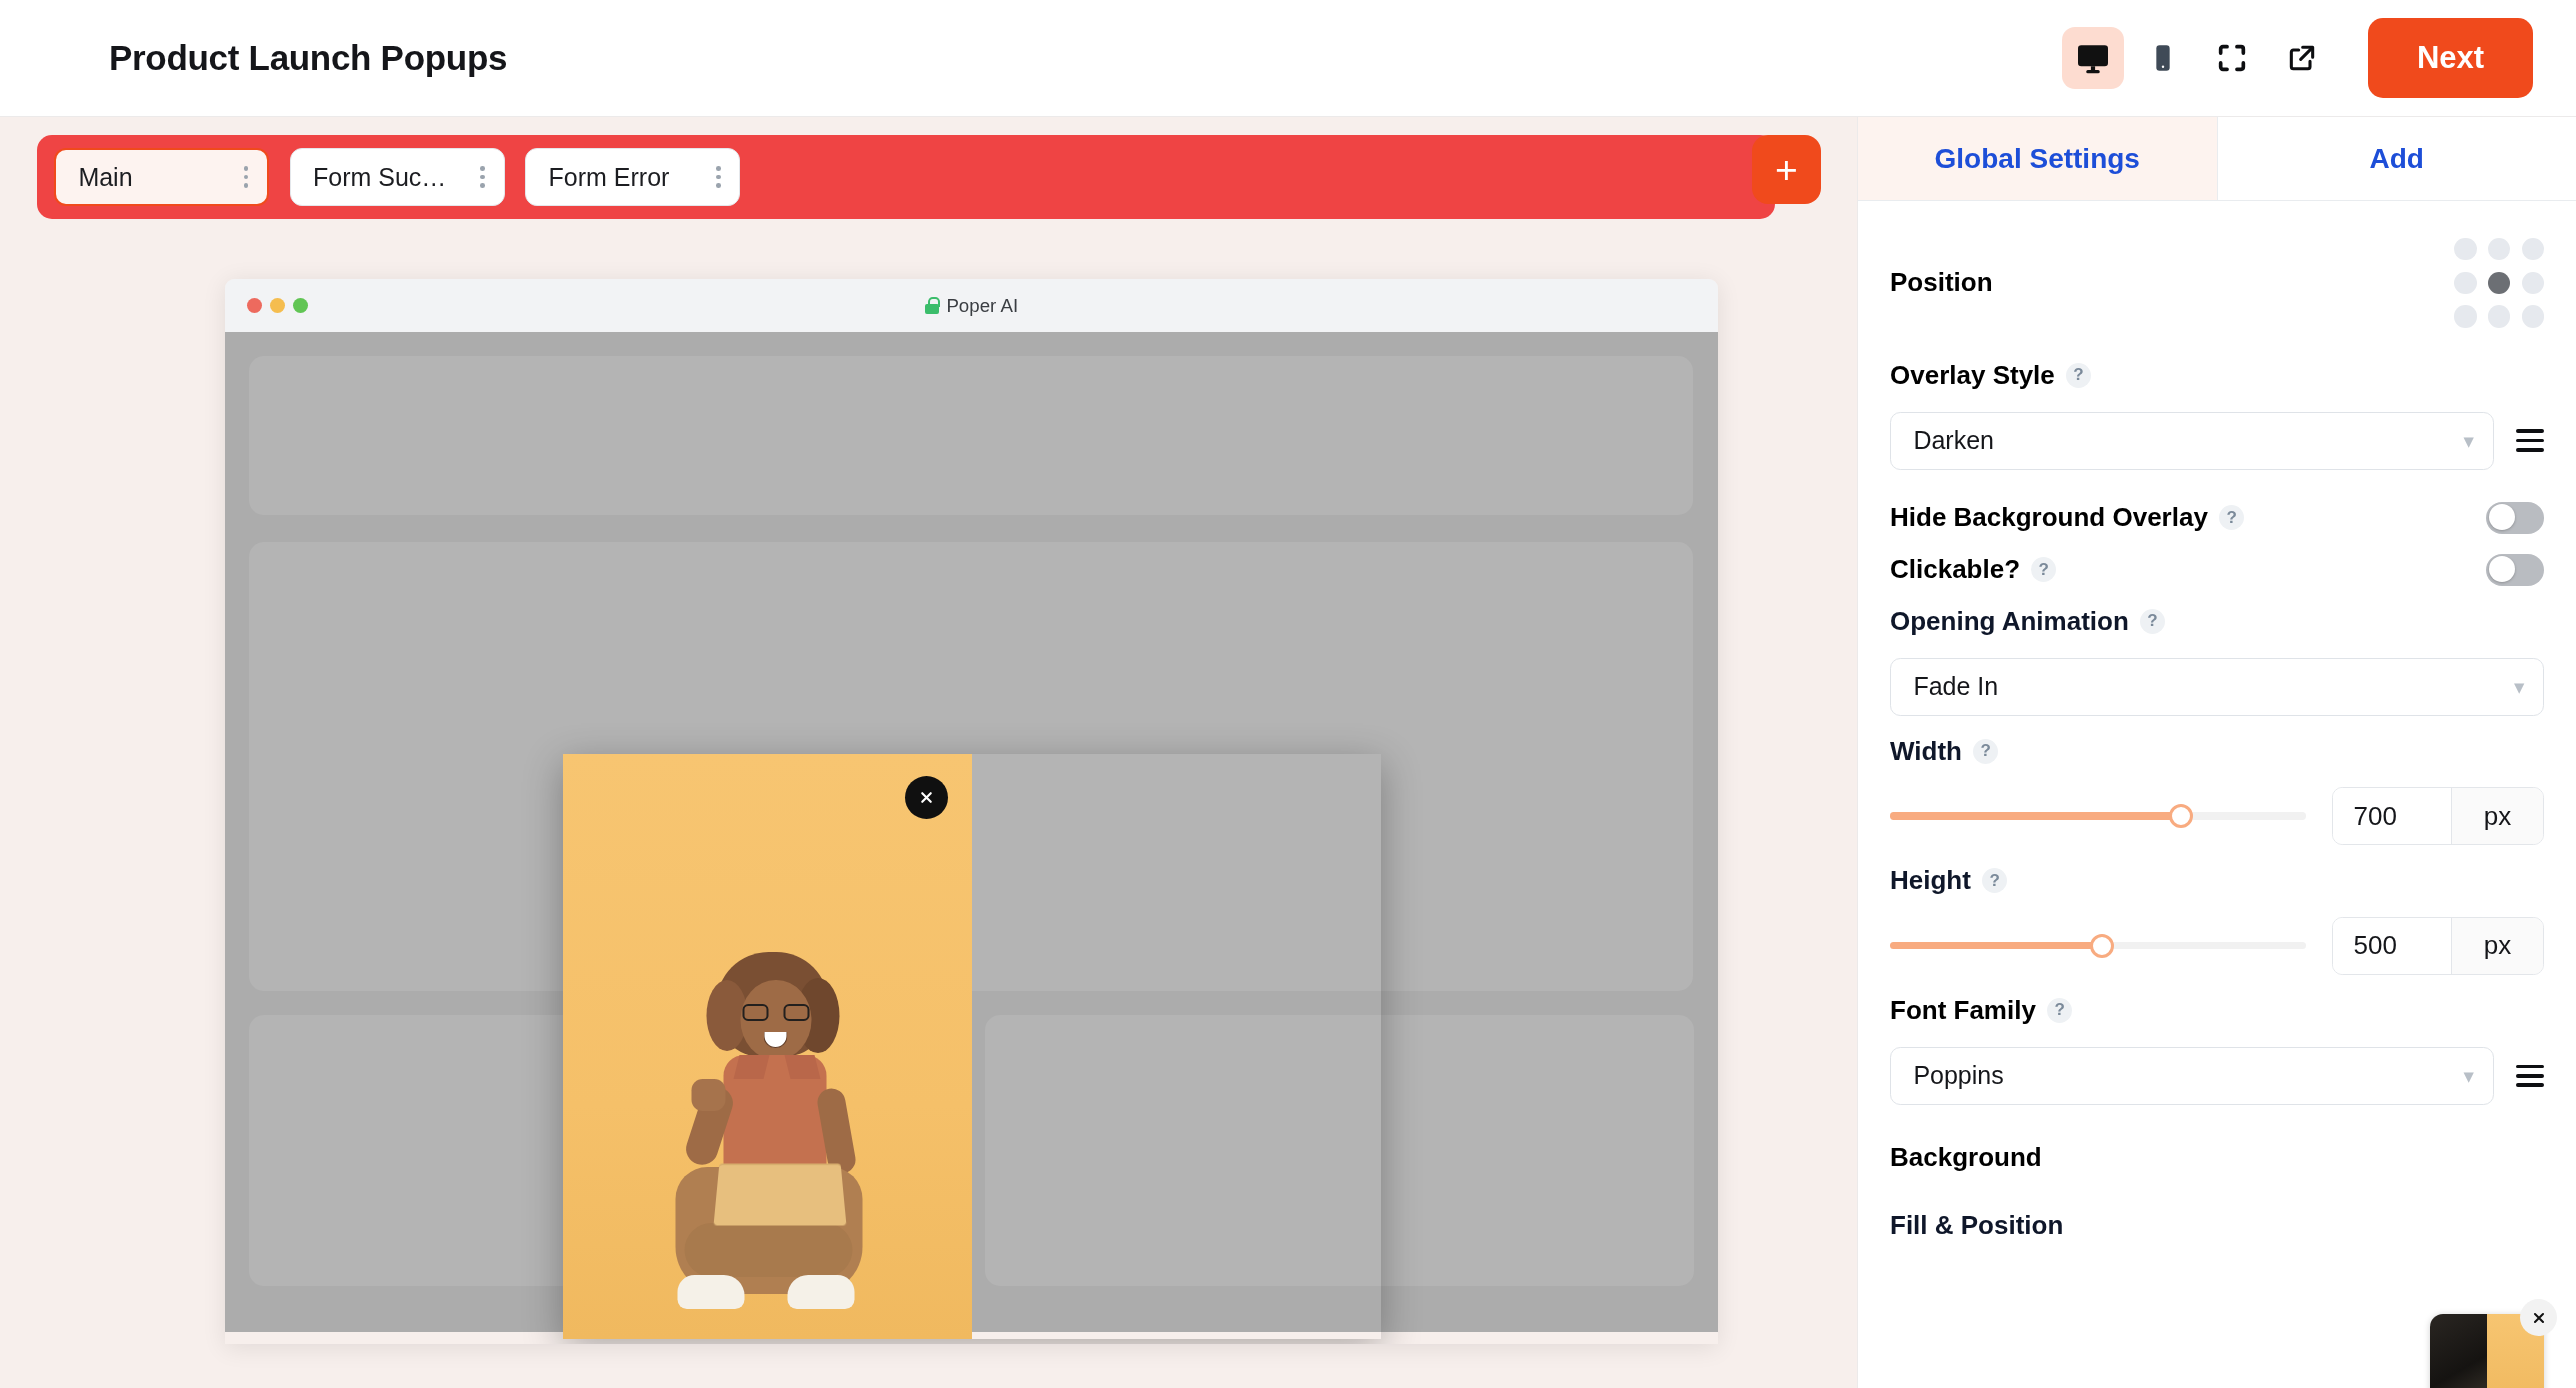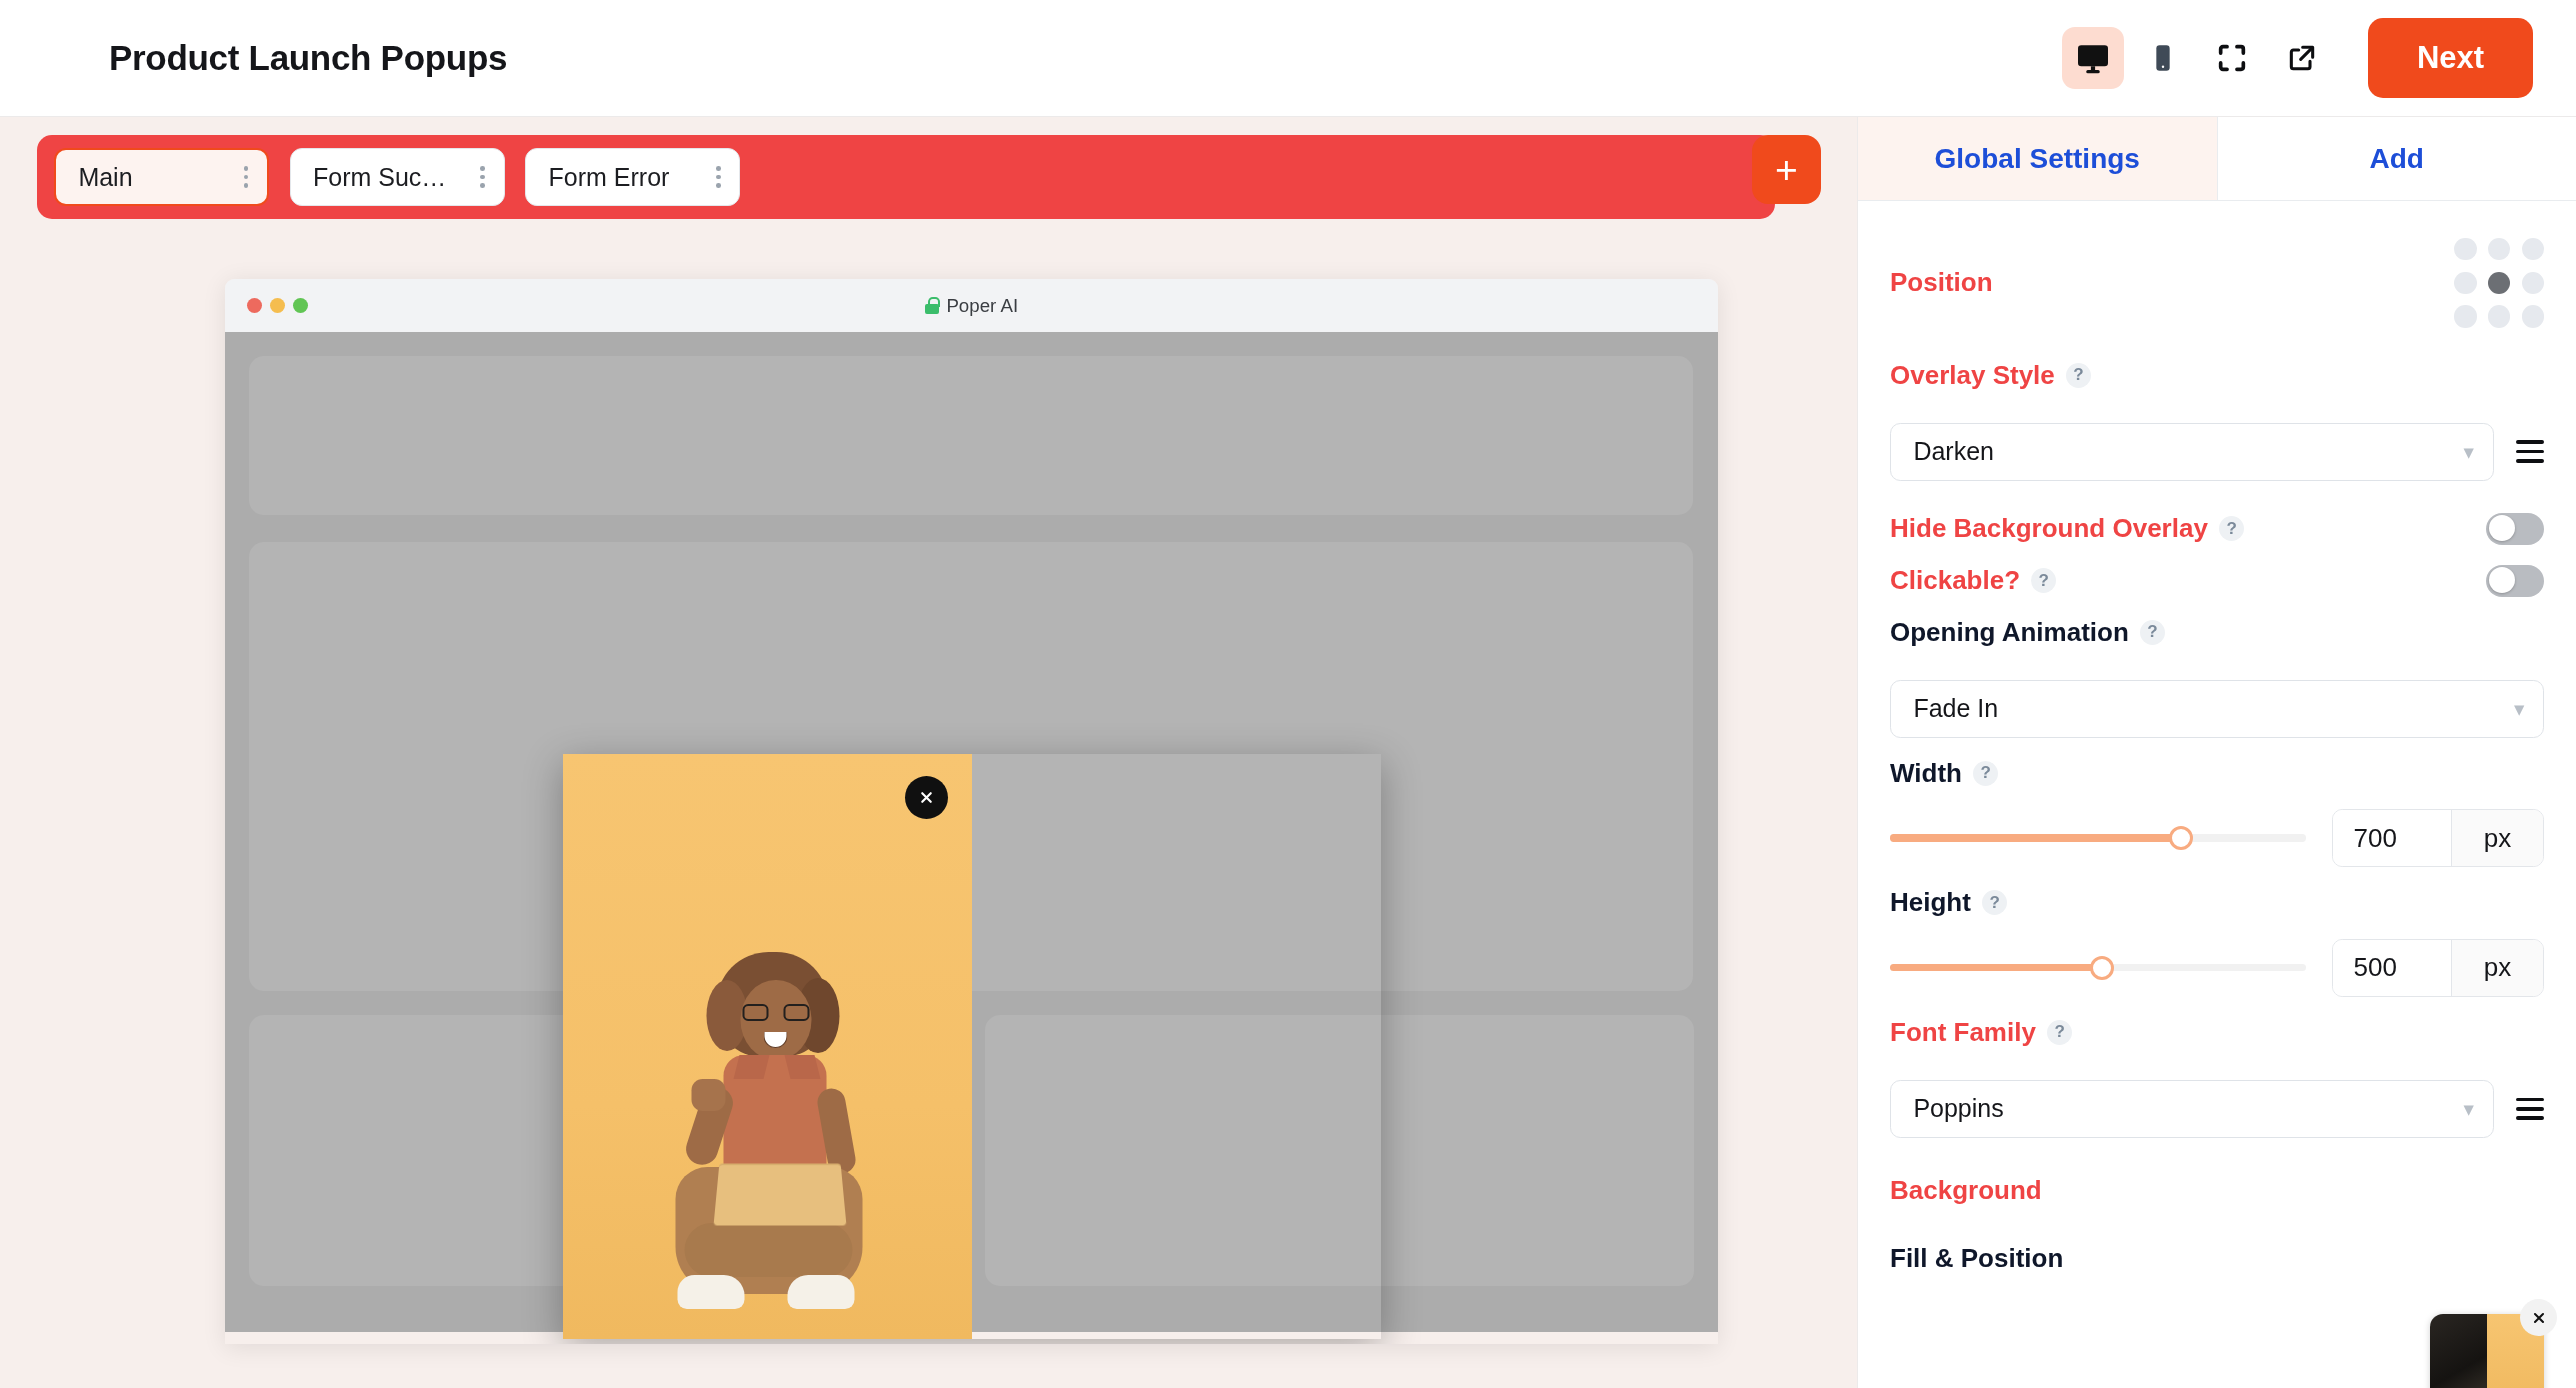--- a/index.html
+++ b/index.html
@@ -202,21 +202,21 @@
   .side-tab {
     flex: 1; display: flex; align-items: center; justify-content: center;
     font-size: 28px; font-weight: 600; color: #1d4ed8; cursor: pointer;
     background: #ffffff;
   }
   .side-tab.active { background: #fdf3ef; }
   .side-tab + .side-tab { border-left: 1.4px solid #e9ecef; }
 
   .panel { padding: 0 32px; }
   .row { display: flex; align-items: center; justify-content: space-between; }
-  .lbl { font-size: 26px; font-weight: 600; color: #ef4444; }
+  .lbl { font-size: 26px; font-weight: 600; color: #000000; }
   .lbl.slate { color: #0f172a; }
   .help {
     width: 25px; height: 25px; border-radius: 50%;
     background: #eef1f4; color: #7b8a9a;
     font-size: 17px; font-weight: 600;
     display: inline-flex; align-items: center; justify-content: center;
     margin-left: 11.2px; cursor: pointer; vertical-align: middle;
   }
   .lbl-wrap { display: flex; align-items: center; }
 
@@ -272,21 +272,21 @@
   }
   .thumb-l { width: 50%; background: linear-gradient(150deg,#2a2622,#151311 60%,#3a342c); }
   .thumb-r { width: 50%; background: linear-gradient(180deg,#f7c571,#f0b95f); }
   .thumb-x {
     position: absolute; right: -13px; top: -15px;
     width: 37px; height: 37px; border-radius: 50%; background: #f2f2f2;
     display: flex; align-items: center; justify-content: center;
     font-size: 20.6px; color: #111; cursor: pointer; border: none;
   }
   .mt28 { margin-top: 20px; } .mt22 { margin-top: 20.6px; } .mt34 { margin-top: 32px; }
-  .mt40 { margin-top: 37px; } .mt16 { margin-top: 32px; }
+  .mt40 { margin-top: 37px; } .mt16 { margin-top: 21px; }
   .clip-bottom { overflow: hidden; height: 32px; }
 </style>
 </head>
 <body>
 
 <div class="topbar">
   <div class="page-title">Product Launch Popups</div>
   <div class="topbar-right">
 
     <button class="icon-btn active">

